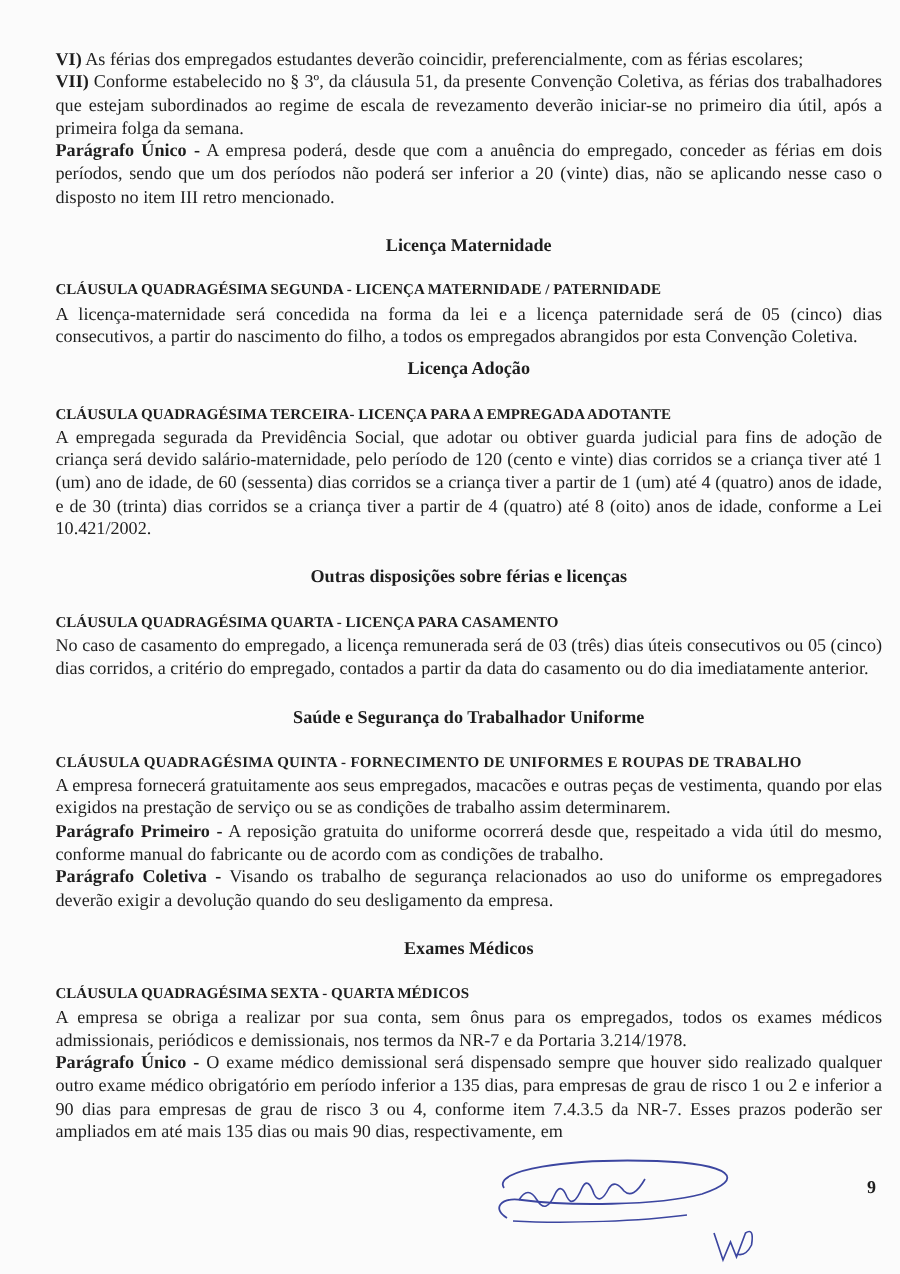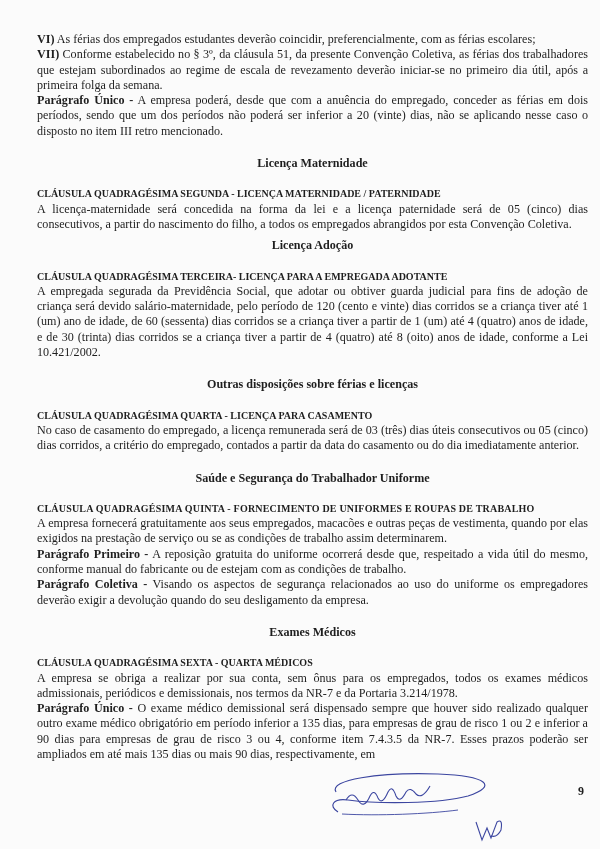--- a/index.html
+++ b/index.html
@@ -45,22 +45,22 @@
   <p class="clause-title">CLÁUSULA QUADRAGÉSIMA TERCEIRA- LICENÇA PARA A EMPREGADA ADOTANTE</p>
   <p class="para">A empregada segurada da Previdência Social, que adotar ou obtiver guarda judicial para fins de adoção de criança será devido salário-maternidade, pelo período de 120 (cento e vinte) dias corridos se a criança tiver até 1 (um) ano de idade, de 60 (sessenta) dias corridos se a criança tiver a partir de 1 (um) até 4 (quatro) anos de idade, e de 30 (trinta) dias corridos se a criança tiver a partir de 4 (quatro) até 8 (oito) anos de idade, conforme a Lei 10.421/2002.</p>
 
   <div class="section-heading">Outras disposições sobre férias e licenças</div>
   <p class="clause-title">CLÁUSULA QUADRAGÉSIMA QUARTA - LICENÇA PARA CASAMENTO</p>
   <p class="para">No caso de casamento do empregado, a licença remunerada será de 03 (três) dias úteis consecutivos ou 05 (cinco) dias corridos, a critério do empregado, contados a partir da data do casamento ou do dia imediatamente anterior.</p>
 
   <div class="section-heading">Saúde e Segurança do Trabalhador Uniforme</div>
   <p class="clause-title spread">CLÁUSULA QUADRAGÉSIMA QUINTA - FORNECIMENTO DE UNIFORMES E ROUPAS DE TRABALHO</p>
   <p class="para">A empresa fornecerá gratuitamente aos seus empregados, macacões e outras peças de vestimenta, quando por elas exigidos na prestação de serviço ou se as condições de trabalho assim determinarem.</p>
-  <p class="para"><span class="b">Parágrafo Primeiro -</span><span> A reposição gratuita do uniforme ocorrerá desde que, respeitado a vida útil do mesmo, conforme manual do fabricante ou de estejam com as condições de trabalho.</span></p>
-  <p class="para"><span class="b">Parágrafo Coletiva -</span><span> Visando os aspectos de segurança relacionados ao uso do uniforme os empregadores deverão exigir a devolução quando do seu desligamento da empresa.</span></p>
+  <p class="para"><span class="b">Parágrafo Primeiro -</span><span> A reposição gratuita do uniforme ocorrerá desde que, respeitado a vida útil do mesmo, conforme manual do fabricante ou de acordo com as condições de trabalho.</span></p>
+  <p class="para"><span class="b">Parágrafo Coletiva -</span><span> Visando os trabalho de segurança relacionados ao uso do uniforme os empregadores deverão exigir a devolução quando do seu desligamento da empresa.</span></p>
 
   <div class="section-heading">Exames Médicos</div>
   <p class="clause-title">CLÁUSULA QUADRAGÉSIMA SEXTA - QUARTA MÉDICOS</p>
   <p class="para">A empresa se obriga a realizar por sua conta, sem ônus para os empregados, todos os exames médicos admissionais, periódicos e demissionais, nos termos da NR-7 e da Portaria 3.214/1978.</p>
   <p class="para"><span class="b">Parágrafo Único -</span><span> O exame médico demissional será dispensado sempre que houver sido realizado qualquer outro exame médico obrigatório em período inferior a 135 dias, para empresas de grau de risco 1 ou 2 e inferior a 90 dias para empresas de grau de risco 3 ou 4, conforme item 7.4.3.5 da NR-7. Esses prazos poderão ser ampliados em até mais 135 dias ou mais 90 dias, respectivamente, em</span></p>
 </div>
 
 <svg class="signature" viewBox="0 0 200 80">
   <path d="M18 22 C 10 10, 60 2, 120 4 C 170 6, 180 16, 150 26 C 120 34, 60 34, 30 30 C 15 28, 10 36, 20 42" fill="none" stroke="#3c46a0" stroke-width="1.2"></path>
   <path d="M28 30 q6 -10 12 0 q6 10 12 -4 q4 -8 8 2 q4 8 10 -6 q4 -8 8 4 q4 8 10 -4 q4 -6 10 2 q6 6 14 -8" fill="none" stroke="#3c46a0" stroke-width="1.1"></path>

